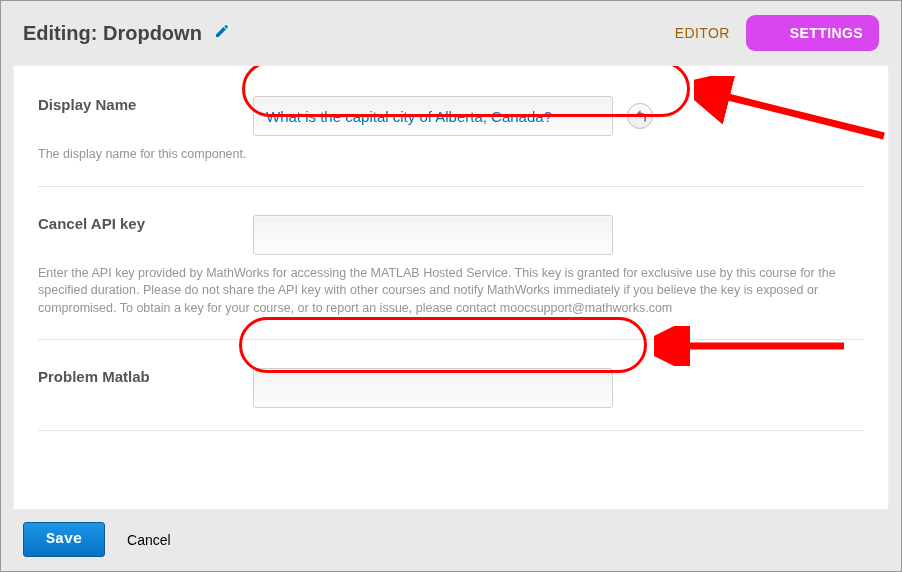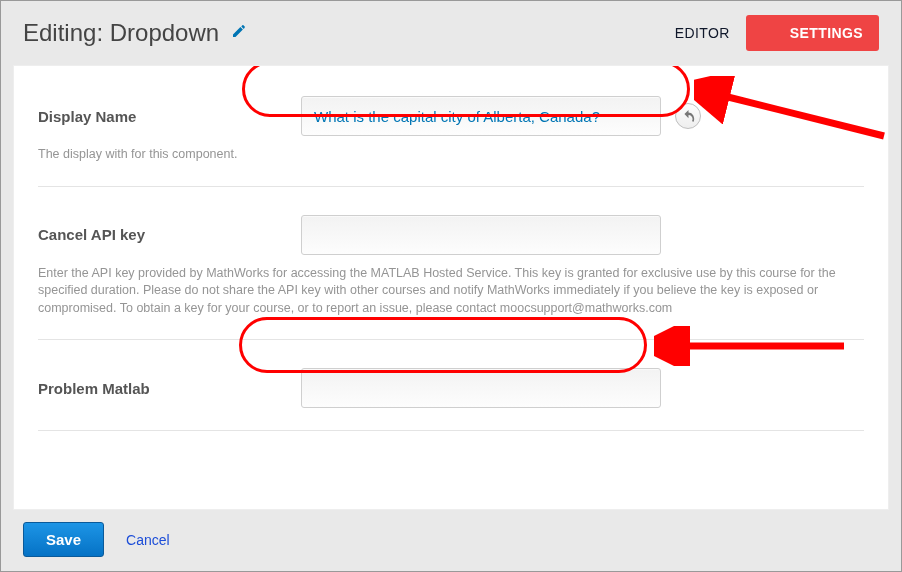--- a/index.html
+++ b/index.html
@@ -18,45 +18,45 @@
     height: 100%;
     display: flex;
     flex-direction: column;
   }
   .header {
     display: flex;
     align-items: center;
     padding: 14px 22px 14px 22px;
   }
   .header-title {
-    font-size: 24px;
+    font-size: 20px;
     color: #444;
-    font-weight: 400;
+    font-weight: 700;
     flex: 0 0 auto;
   }
   .edit-icon {
     margin-left: 12px;
     color: #0075b4;
     cursor: pointer;
   }
   .header-spacer { flex: 1; }
   .tab-btn {
     font-size: 14px;
     padding: 10px 16px;
-    color: #0f172a;
+    color: #a16207;
     background: transparent;
     border: none;
     cursor: pointer;
     letter-spacing: 0.4px;
   }
   .tab-btn.active {
-    background: #ef4444;
+    background: #d946ef;
     color: #fff;
     font-weight: 600;
-    border-radius: 3px;
+    border-radius: 9px;
     padding-left: 44px;
   }
   .scroll-area {
     background: #fff;
     margin: 0 12px 0 12px;
     flex: 1;
     overflow-y: scroll;
     border: 1px solid #eee;
     padding: 24px 24px 0 24px;
     position: relative;
@@ -66,22 +66,20 @@
   .scroll-area::-webkit-scrollbar-track { background: #f0f0f0; }
   .scroll-area::-webkit-scrollbar-thumb { background: #c8c8c8; border-radius: 2px; }
   .setting-row {
     padding: 6px 0 22px 0;
     border-bottom: 1px solid #e4e4e4;
     margin-bottom: 22px;
   }
   .setting-row:last-child { border-bottom: none; margin-bottom: 0; }
   .setting-line {
     display: flex;
-    align-items: center;
-    gap: 48px;
   }
   .setting-label {
     width: 215px;
     font-size: 15px;
     color: #555;
     font-weight: 600;
   }
   .setting-control {
     display: flex;
     align-items: center;
@@ -125,23 +123,24 @@
   }
   .save-btn {
     background: linear-gradient(#1d95e6,#0572c5);
     color: #fff;
     border: 1px solid #0a5a9a;
     border-radius: 3px;
     padding: 8px 22px;
     font-size: 15px;
     font-weight: 600;
     cursor: pointer;
+    font-family: Liberation Mono, monospace;
   }
   .cancel-link {
-    color: #1d4ed8;
+    color: #000000;
     font-size: 14px;
     cursor: pointer;
   }
   
   .ring {
     position: absolute;
     border: 3.5px solid red;
     border-radius: 30px;
     pointer-events: none;
   }
@@ -177,21 +176,21 @@
         <div class="setting-label">Display Name</div>
         <div class="setting-control">
           <input type="text" class="text-field" value="What is the capital city of Alberta, Canada?" style="">
           <span class="reset-btn">
             <svg width="13" height="13" viewBox="0 0 16 16">
                 <path fill="#777" d="M8 3V0L3 5l5 5V6c2.8 0 5 2.2 5 5 0 .9-.2 1.7-.6 2.4l1.5 1.5C14.6 13.7 15 12.4 15 11c0-4.4-3.1-8-7-8z"></path>
               </svg>
           </span>
         </div>
       </div>
-      <div class="help-text">The display with for this component.</div>
+      <div class="help-text">The display name for this component.</div>
     </div>
 
     <div class="setting-row">
       <div class="setting-line">
         <div class="setting-label">Cancel API key</div>
         <div class="setting-control">
           <input type="text" class="text-field gray" value="" style="">
         </div>
       </div>
       <div class="help-text">Enter the API key provided by MathWorks for accessing the MATLAB Hosted Service. This key is granted for exclusive use by this course for the specified duration. Please do not share the API key with other courses and notify MathWorks immediately if you believe the key is exposed or compromised. To obtain a key for your course, or to report an issue, please contact moocsupport@mathworks.com</div>

